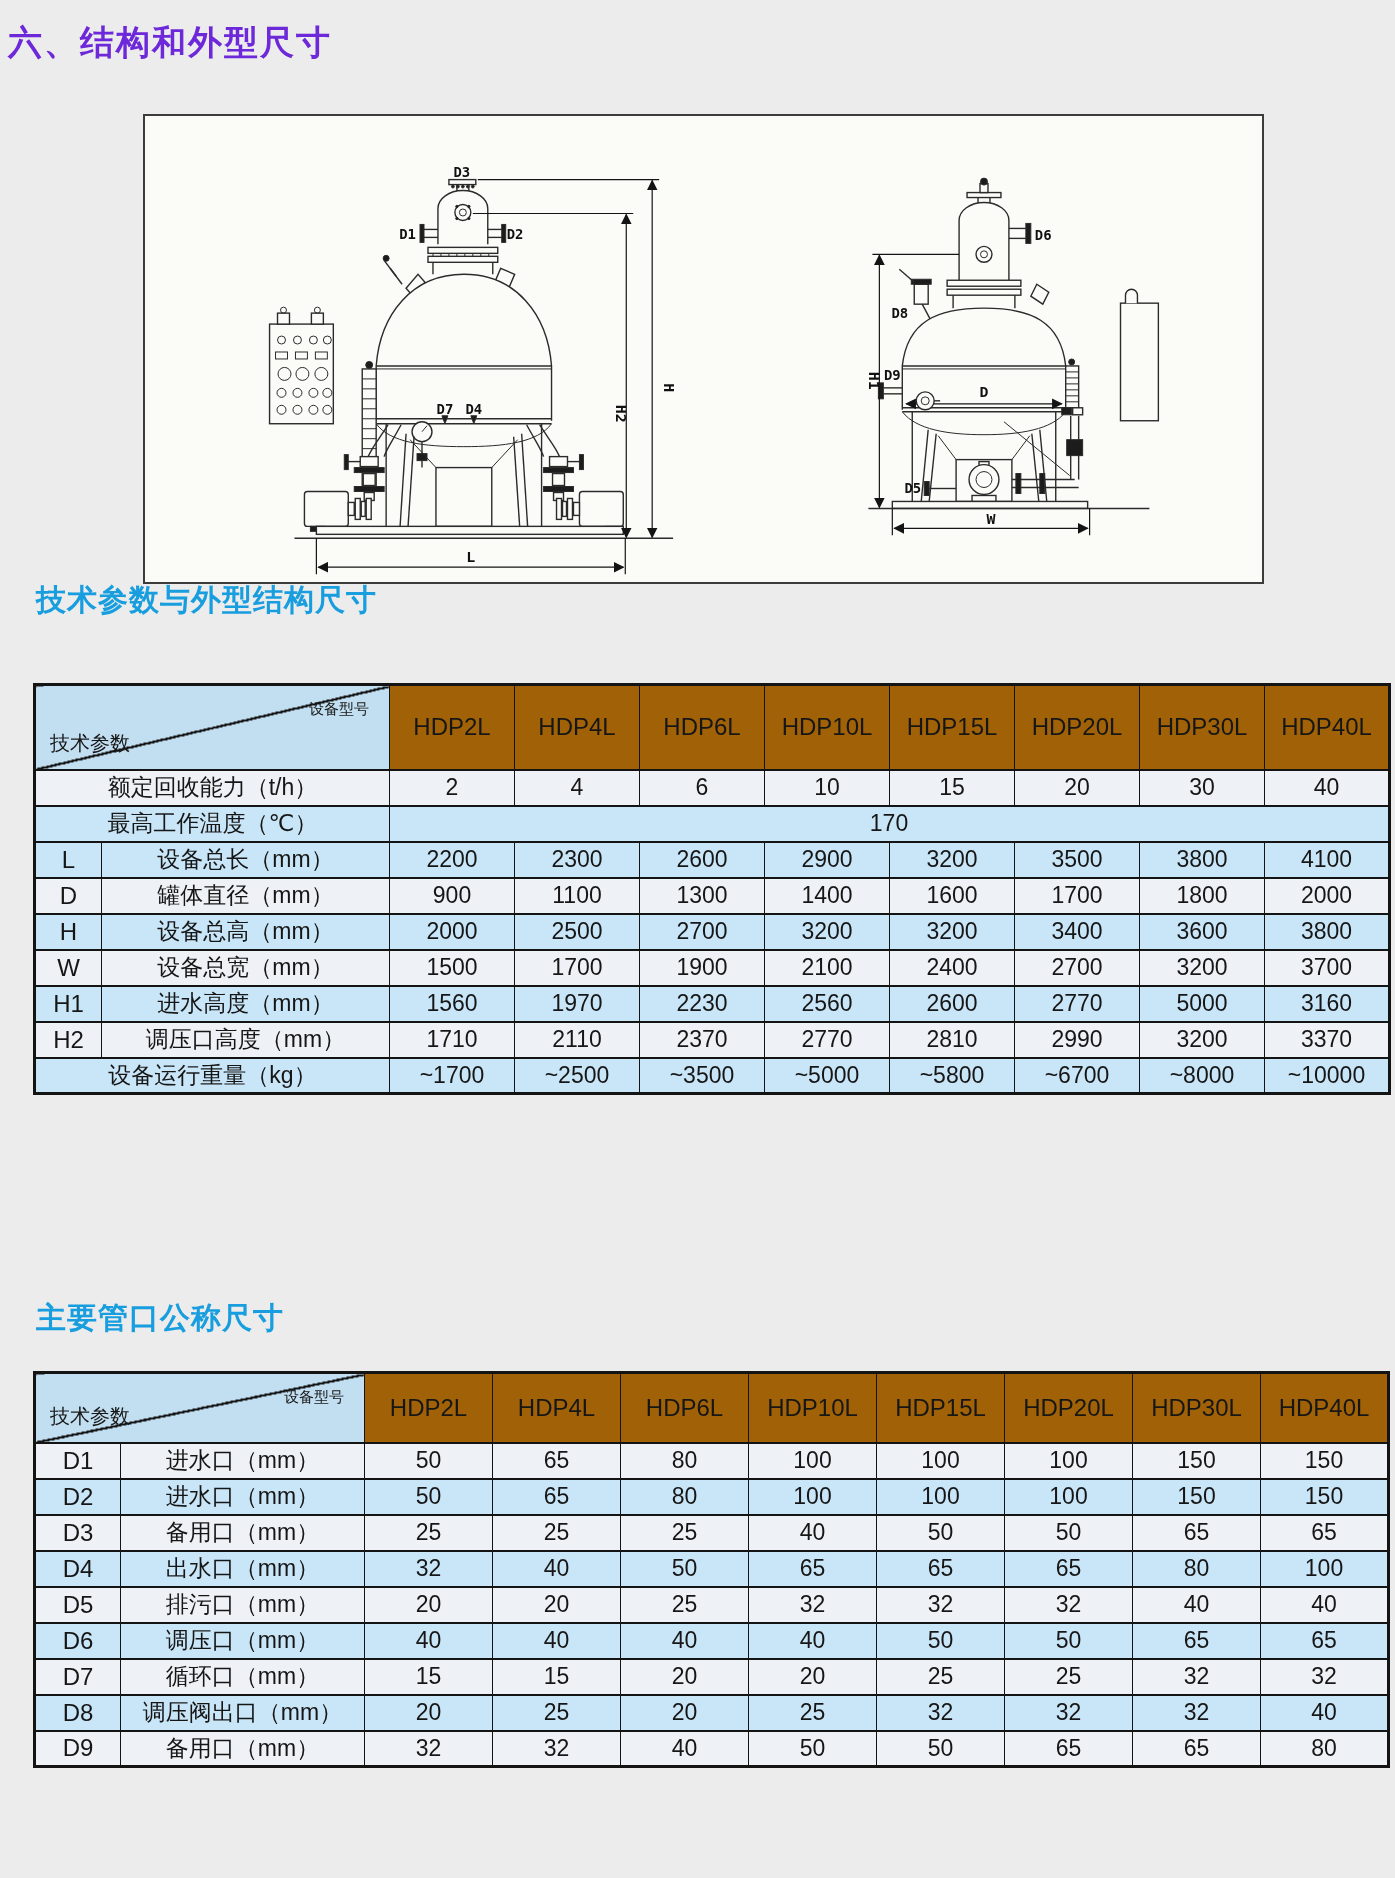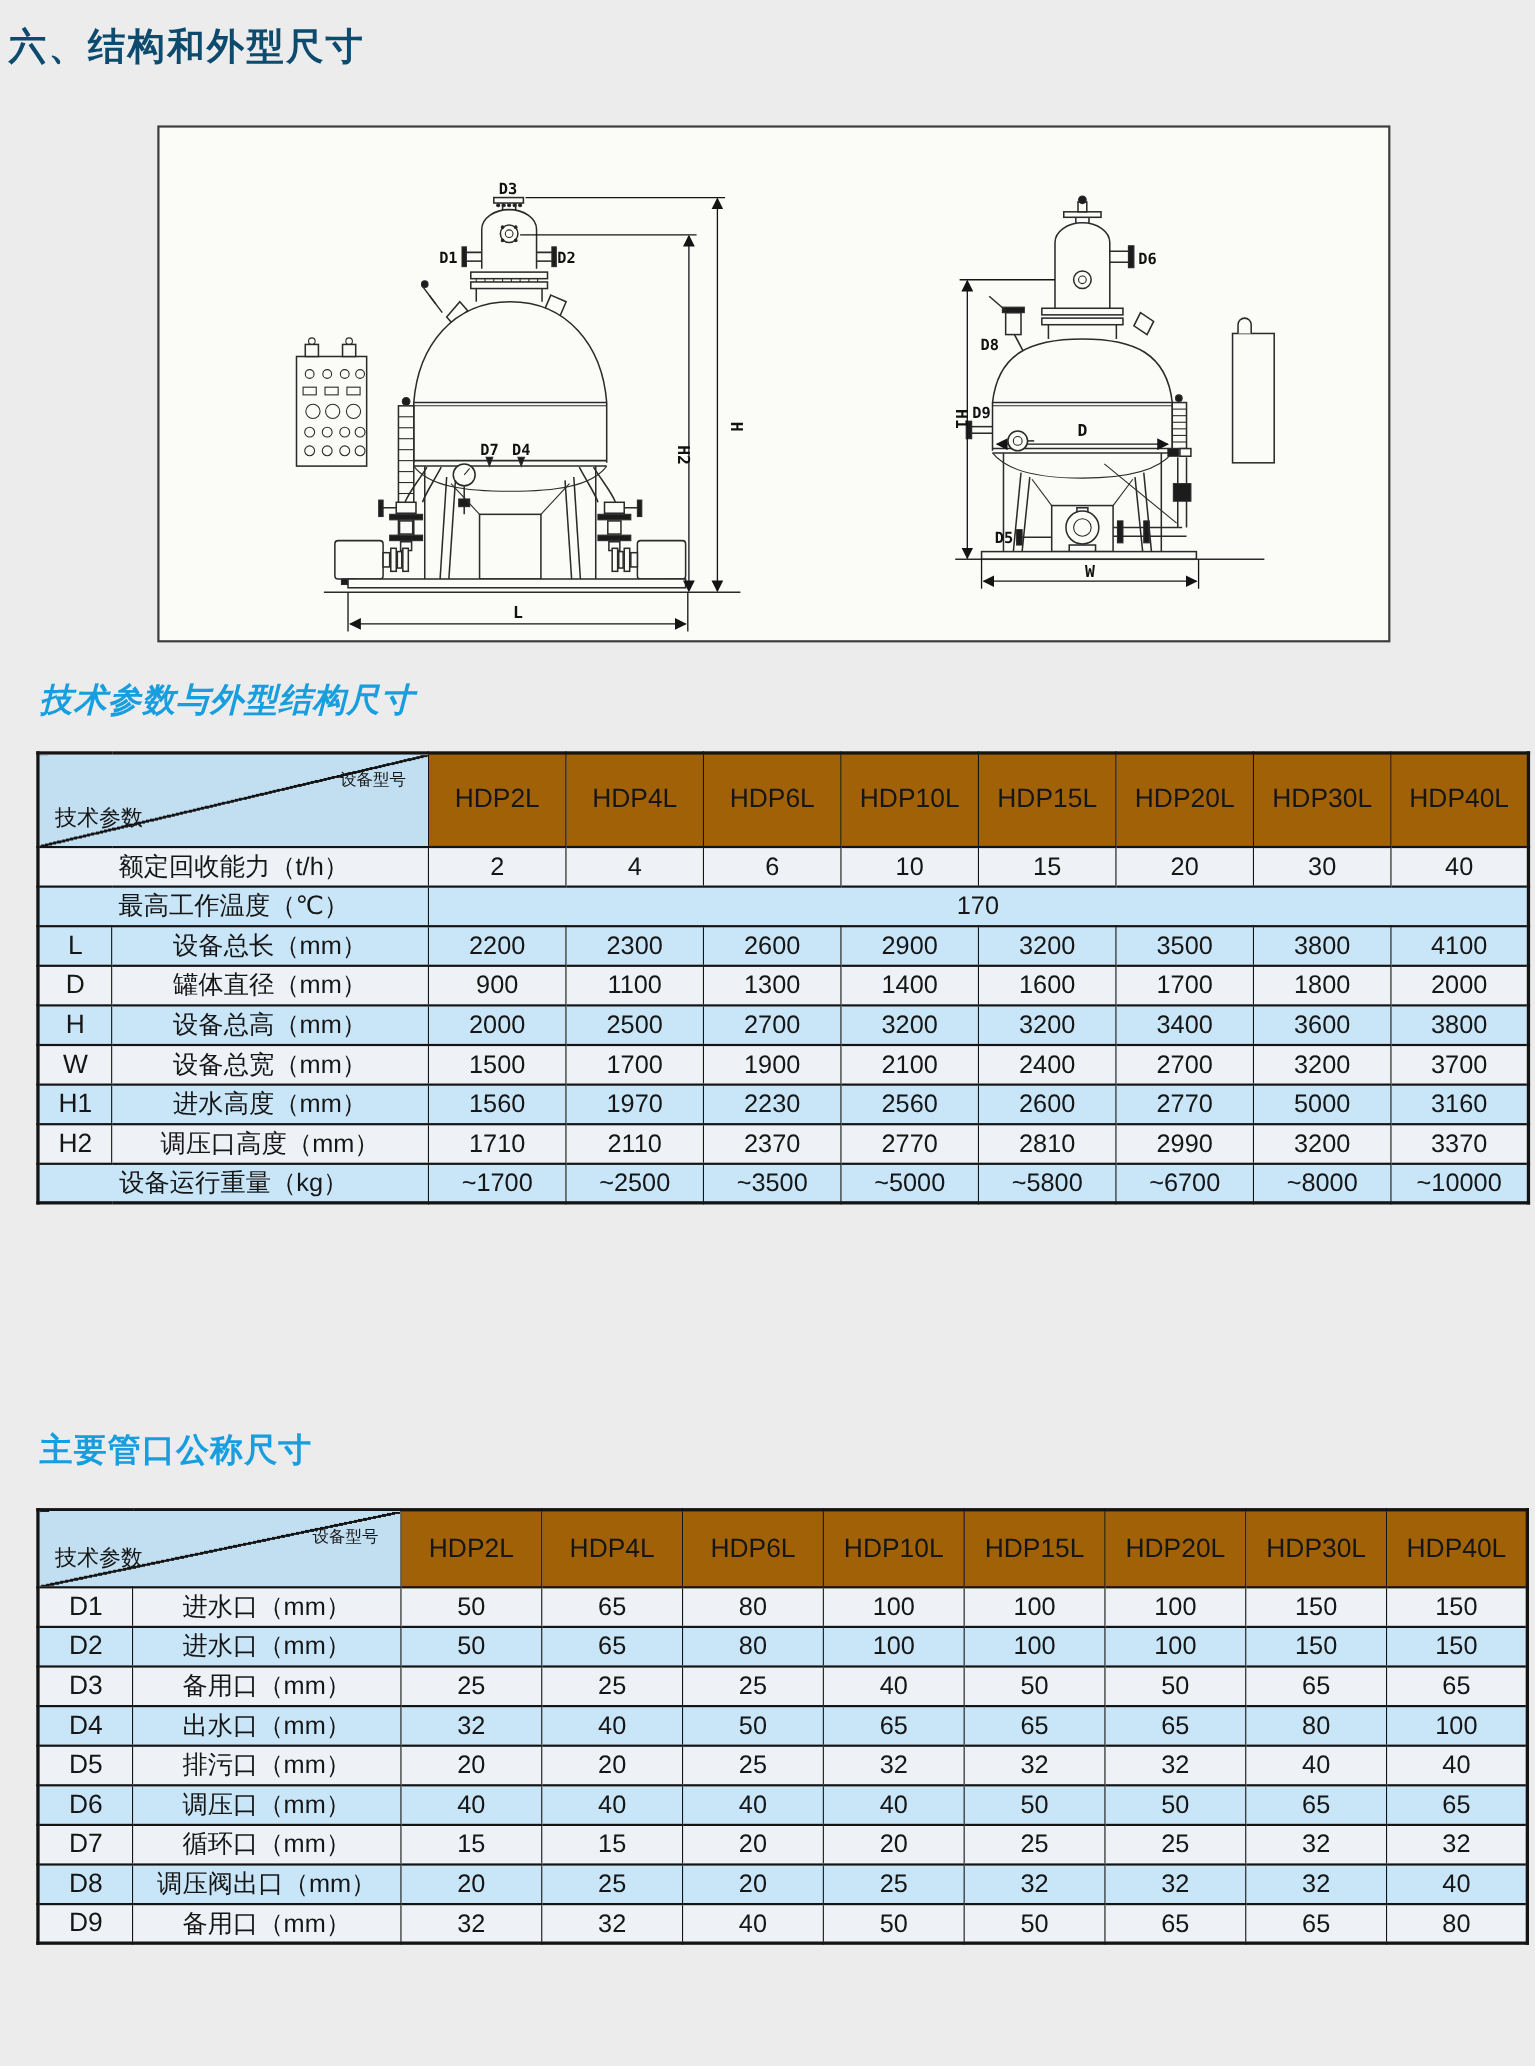--- a/index.html
+++ b/index.html
@@ -4,32 +4,32 @@
 <style>
   html,body{margin:0;padding:0;}
   body{
     width:1395px;height:1878px;position:relative;
     background:#ececec;
     font-family:"Liberation Sans","DejaVu Sans",sans-serif;
     color:#161616;
   }
   .main-title{
     position:absolute;left:8px;top:20px;
-    font-size:34px;font-weight:bold;color:#0c4a6e;letter-spacing:2px;
+    font-size:34px;font-weight:bold;color:#6d28d9;letter-spacing:2px;
   }
   .frame{
     position:absolute;left:143px;top:114px;width:1121px;height:470px;
     background:#fbfbf8;border:2px solid #3c3c3c;box-sizing:border-box;
   }
   .frame svg{display:block;width:100%;height:100%;}
   .sub-title{
     position:absolute;left:36px;font-size:30px;font-weight:bold;
     color:#189ede;letter-spacing:1px;
   }
-  #params-title{top:616px;font-style:italic;}
+  #params-title{top:580px;}
   #ports-title{top:1298px;}
 
   table{position:absolute;left:33px;border-collapse:collapse;table-layout:fixed;
         border:3px solid #141414;background:#eef2f6;}
   #spec-table{top:683px;width:1355px;}
   #port-table{top:1371px;width:1354px;}
   th,td{
     border:1px solid #141414;border-top-width:2px;border-bottom-width:2px;
     text-align:center;vertical-align:middle;padding:0;
     font-weight:normal;color:#161616;

